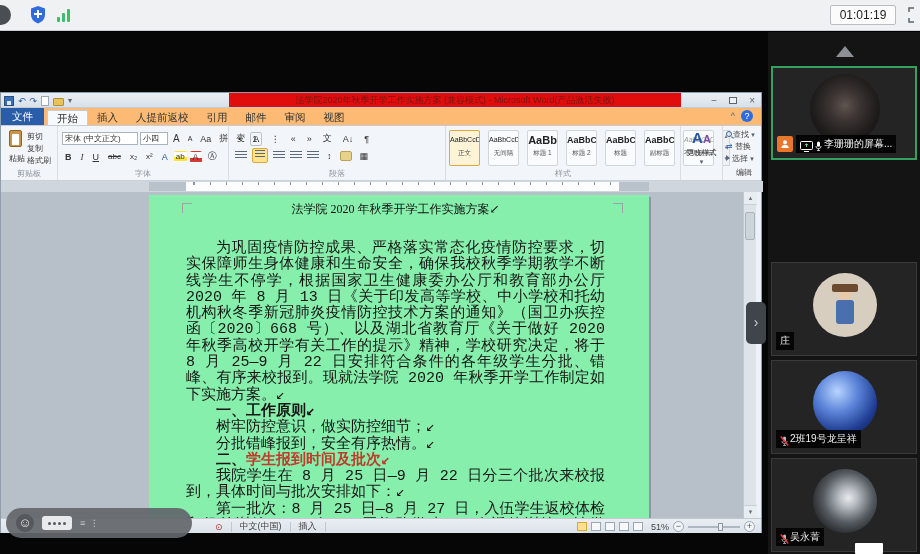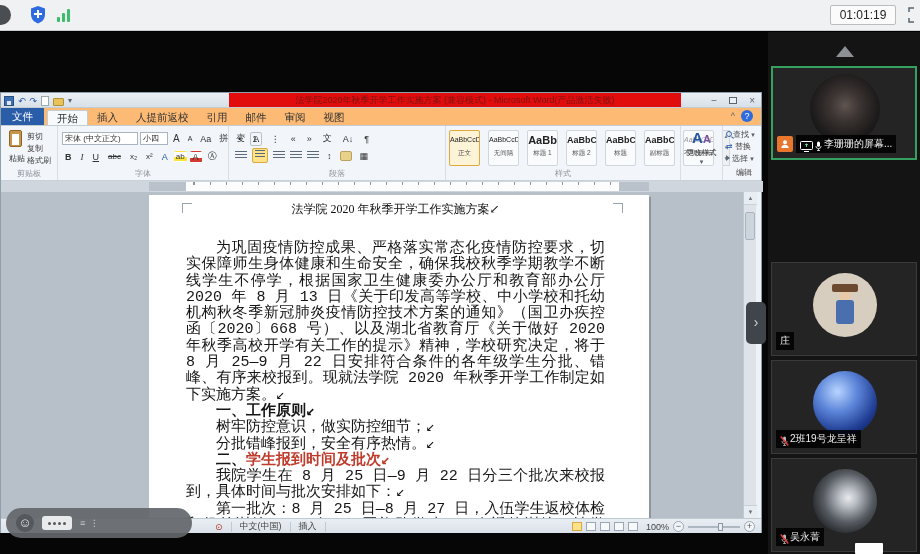--- a/index.html
+++ b/index.html
@@ -99,21 +99,21 @@
   .cur { display:inline-block; width:0; height:0; border-left:4px solid #5a6a7a; border-top:3px solid transparent; border-bottom:3px solid transparent; margin-right:2px; }
 
   
   .ruler { position:absolute; left:0; top:88px; width:762px; height:11px; background:#cfd6dd; }
   .ruler .band { position:absolute; left:148px; top:1px; width:500px; height:9px; background:#b9c2cb; }
   .ruler .text-band { position:absolute; left:185px; top:1px; width:433px; height:9px; background:#fdfdfd;
       background-image:repeating-linear-gradient(90deg,#8a96a2 0 1px,transparent 1px 16px); background-position:8px 0; background-size:100% 3px; background-repeat:repeat-x; }
 
   
   .docarea { position:absolute; left:0; top:99px; width:748px; height:326px; background:#b7c0c8; overflow:hidden; }
-  .page { position:absolute; left:148px; top:3px; width:500px; height:323px; background:#ffffff; box-shadow:2px 2px 0 #8e979f; padding:0 44px 0 37px; }
+  .page { position:absolute; left:148px; top:3px; width:500px; height:323px; background:#86efac; box-shadow:2px 2px 0 #8e979f; padding:0 44px 0 37px; }
   .cmark { position:absolute; width:10px; height:10px; border-left:1px solid #9aa4ae; border-top:1px solid #9aa4ae; }
   .doc-title { font-size:12px; color:#111; text-align:center; margin-top:6px; font-family:"Liberation Serif","DejaVu Serif",serif; }
   .doc-body { margin-top:23px; font-size:15px; line-height:16.3px; color:#151515; text-align:justify; font-family:Liberation Mono, monospace; }
   .doc-body p { text-indent:2em; }
   .doc-h { font-weight:bold; }
   .red { color:#bf3b2b; }
 
   
   .vscroll { position:absolute; right:5px; top:99px; width:13px; height:326px; background:#dde3e8; border-left:1px solid #c2cad1; }
   .vs-arrow { width:13px; height:13px; font-size:6px; color:#6b7683; text-align:center; line-height:13px; background:#e8edf1; border-bottom:1px solid #c9d1d8; }
@@ -375,21 +375,21 @@
         <span class="st-sep"></span>
         <span>插入</span>
         <span class="st-sep"></span>
       </div>
       <div class="st-right">
         <span class="view-ic on"></span>
         <span class="view-ic"></span>
         <span class="view-ic"></span>
         <span class="view-ic"></span>
         <span class="view-ic"></span>
-        <span style="margin-left:4px">100%</span>
+        <span style="margin-left:4px">51%</span>
         <span class="zbtn">−</span>
         <span class="zoom-track">
             <span class="zoom-thumb"></span>
           </span>
         <span class="zbtn">+</span>
       </div>
     </div>
   </div>
 
   <div class="pill">

